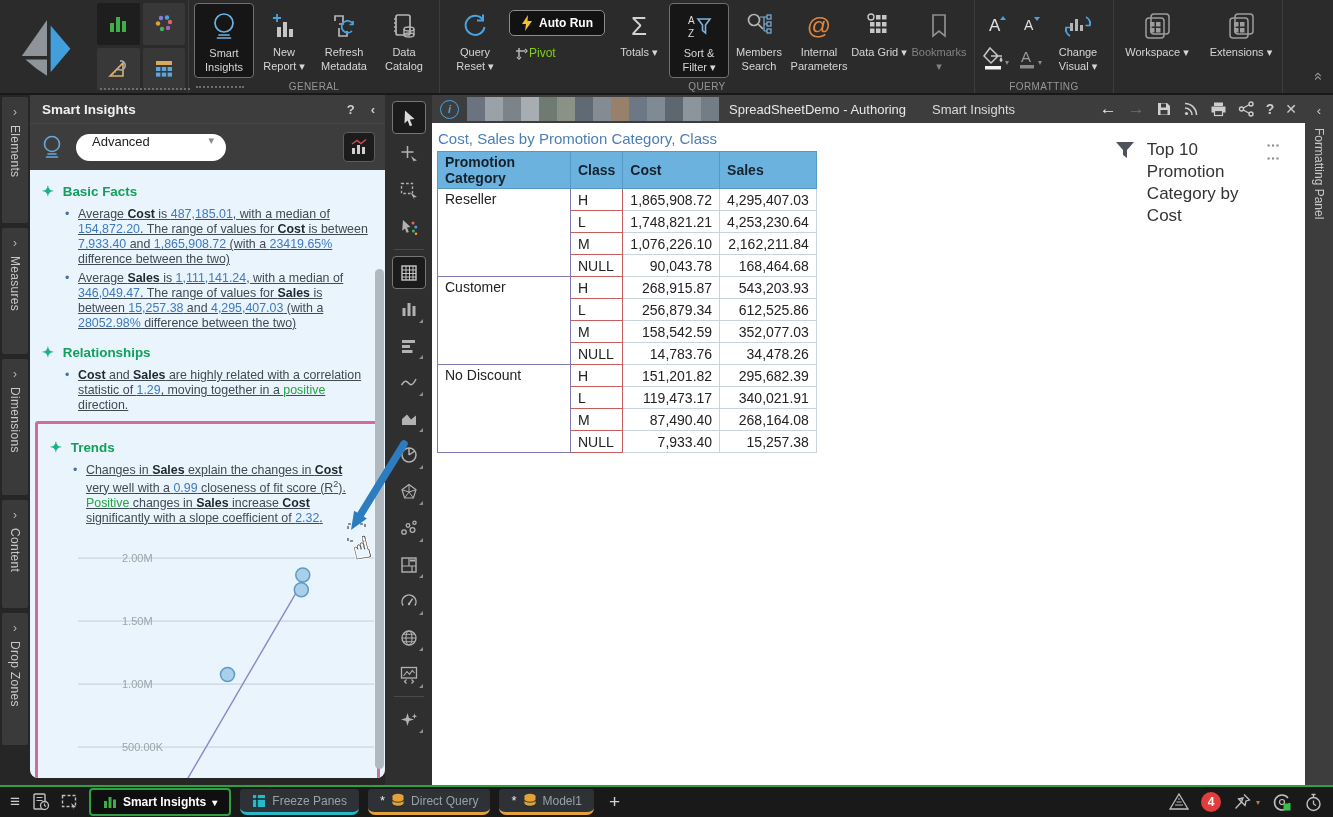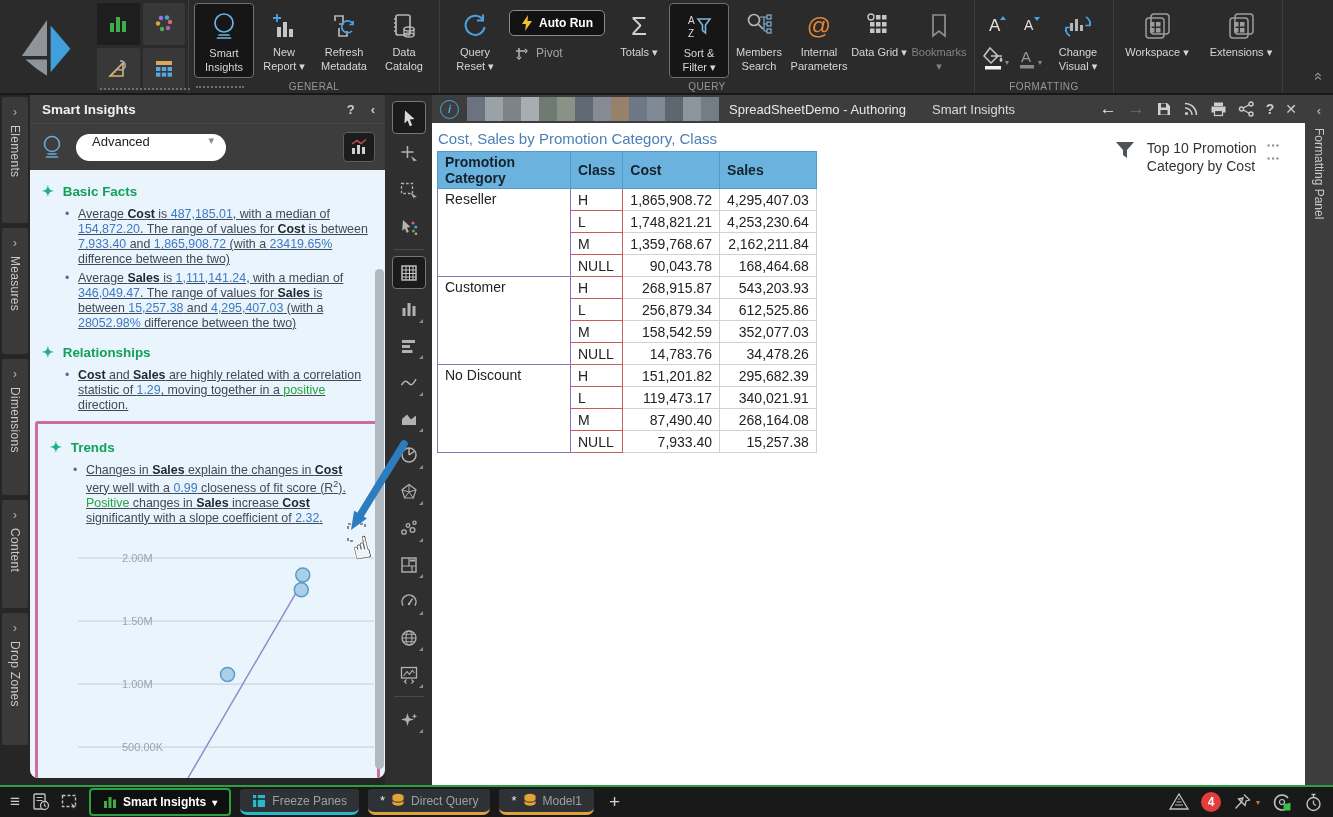--- a/index.html
+++ b/index.html
@@ -13,21 +13,21 @@
   .module.active{background:#1e1e1e;}
   .rgroup{position:relative;display:flex;align-items:flex-start;padding:3px 5px 14px 5px;border-right:1px solid #3d3d3d;box-sizing:border-box;}
   .rgroup.first{border-left:1px solid #3d3d3d;}
   .glabel{position:absolute;bottom:1px;left:0;right:0;text-align:center;font-size:10px;color:#979797;letter-spacing:.4px;}
   .rb{position:relative;width:60px;display:flex;flex-direction:column;align-items:center;gap:2px;padding:5px 1px 2px;color:#d6d6d6;font-size:11px;text-align:center;line-height:1.25;box-sizing:border-box;}
   .rb .ric{height:36px;display:flex;align-items:center;justify-content:center;}
   .rb.active-box{background:#161616;border:1px solid #6f6f6f;border-radius:4px;}
   .rb.disabled{color:#828282;}
   .qr-col{display:flex;flex-direction:column;gap:9px;padding:7px 4px 0 4px;}
   .autorun{display:flex;align-items:center;gap:6px;border:1px solid #8c8c8c;background:#121212;border-radius:5px;padding:4px 11px;color:#fff;font-weight:bold;font-size:12px;white-space:nowrap;}
-  .pivotbtn{display:flex;align-items:center;gap:7px;color:#a3a3a3;font-size:12px;padding-left:4px;}
+  .pivotbtn{display:flex;align-items:center;color:#84cc16;font-size:12px;padding-left:4px;}
   .fmt-grid{display:grid;grid-template-columns:34px 34px;grid-template-rows:34px 34px;align-items:center;justify-items:center;padding-top:4px;}
   .ribbon-collapse{position:absolute;right:10px;bottom:8px;color:#9a9a9a;font-size:15px;transform:rotate(90deg);}
   .drag-dots{position:absolute;height:0;border-bottom:2px dotted #6e6e6e;}
   
   .main{position:absolute;top:95px;left:0;width:1333px;height:690px;background:#262626;}
   .left-strip{position:absolute;left:0;top:0;width:30px;height:690px;background:#262626;display:flex;flex-direction:column;gap:5px;padding-top:2px;box-sizing:border-box;}
   .vtab{background:#3a3a3a;border-radius:2px;margin:0 2px;display:flex;flex-direction:column;align-items:center;gap:6px;padding-top:8px;box-sizing:border-box;color:#c9c9c9;}
   .vtab .chev{font-size:12px;color:#b5b5b5;}
   .vtab .vlabel{writing-mode:vertical-rl;font-size:12px;letter-spacing:.3px;}
   
@@ -75,21 +75,21 @@
   .tb-actions .dim{color:#6e6e6e;}
   .canvas-body{position:relative;height:662px;background:#fff;}
   .grid-title{color:#4a7fb5;font-size:15px;padding:7px 0 4px 6px;}
   table.grid{border-collapse:collapse;font-size:14px;margin-left:5px;}
   table.grid th{background:#6cb2de;color:#14222e;font-weight:bold;text-align:left;padding:2px 7px;border:1px solid #549ac8;height:17px;}
   table.grid td{border:1px solid #c9d3da;padding:2px 7px;background:#fff;height:17px;color:#222;}
   td.cat{background:#948ac2;color:#1d1d30;vertical-align:top;width:118px;border-color:#8279b3 !important;}
   td.cls{background:#da6a6a;color:#2a1216;width:36px;border-color:#c65d5d !important;}
   td.num{text-align:right;width:72px;}
   .filter-chip{position:absolute;right:28px;top:16px;display:flex;gap:11px;align-items:flex-start;}
-  .filter-chip .flabel{width:112px;font-size:14px;color:#333;line-height:1.3;}
+  .filter-chip .flabel{width:112px;font-size:17px;color:#333;line-height:1.3;}
   .filter-chip .kebab{color:#8a8a8a;font-size:13px;font-weight:bold;line-height:.55;letter-spacing:0;}
   
   .fmt-strip{position:absolute;left:1305px;top:0;width:28px;height:690px;background:#3d3d3d;display:flex;flex-direction:column;align-items:center;padding-top:8px;box-sizing:border-box;color:#c9c9c9;}
   .fmt-strip .chev{font-size:13px;margin-bottom:10px;}
   .fmt-strip .vlabel{writing-mode:vertical-rl;font-size:12px;}
   
   .bottom-bar{position:absolute;left:0;top:785px;width:1333px;height:32px;background:#191919;border-top:2px solid #2ea043;display:flex;align-items:center;padding:0 10px;gap:9px;box-sizing:border-box;}
   .bb-menu{color:#cccccc;font-size:17px;margin-right:2px;}
   .tab{height:23px;display:flex;align-items:center;gap:6px;padding:0 12px;background:#2e3236;color:#99a1a7;font-size:12px;border-bottom:3px solid transparent;border-radius:3px 3px 7px 7px;white-space:nowrap;}
   .tab.active{background:#0f0f0f;border:2px solid #2ea043;border-radius:4px;color:#fff;font-weight:bold;height:24px;}
@@ -670,21 +670,21 @@
                 <td class="num">1,865,908.72</td>
                 <td class="num">4,295,407.03</td>
               </tr>
               <tr>
                 <td class="cls">L</td>
                 <td class="num">1,748,821.21</td>
                 <td class="num">4,253,230.64</td>
               </tr>
               <tr>
                 <td class="cls">M</td>
-                <td class="num">1,359,768.67</td>
+                <td class="num">1,076,226.10</td>
                 <td class="num">2,162,211.84</td>
               </tr>
               <tr>
                 <td class="cls">NULL</td>
                 <td class="num">90,043.78</td>
                 <td class="num">168,464.68</td>
               </tr>
               <tr>
                 <td class="cat" rowspan="4">Customer</td>
                 <td class="cls">H</td>

